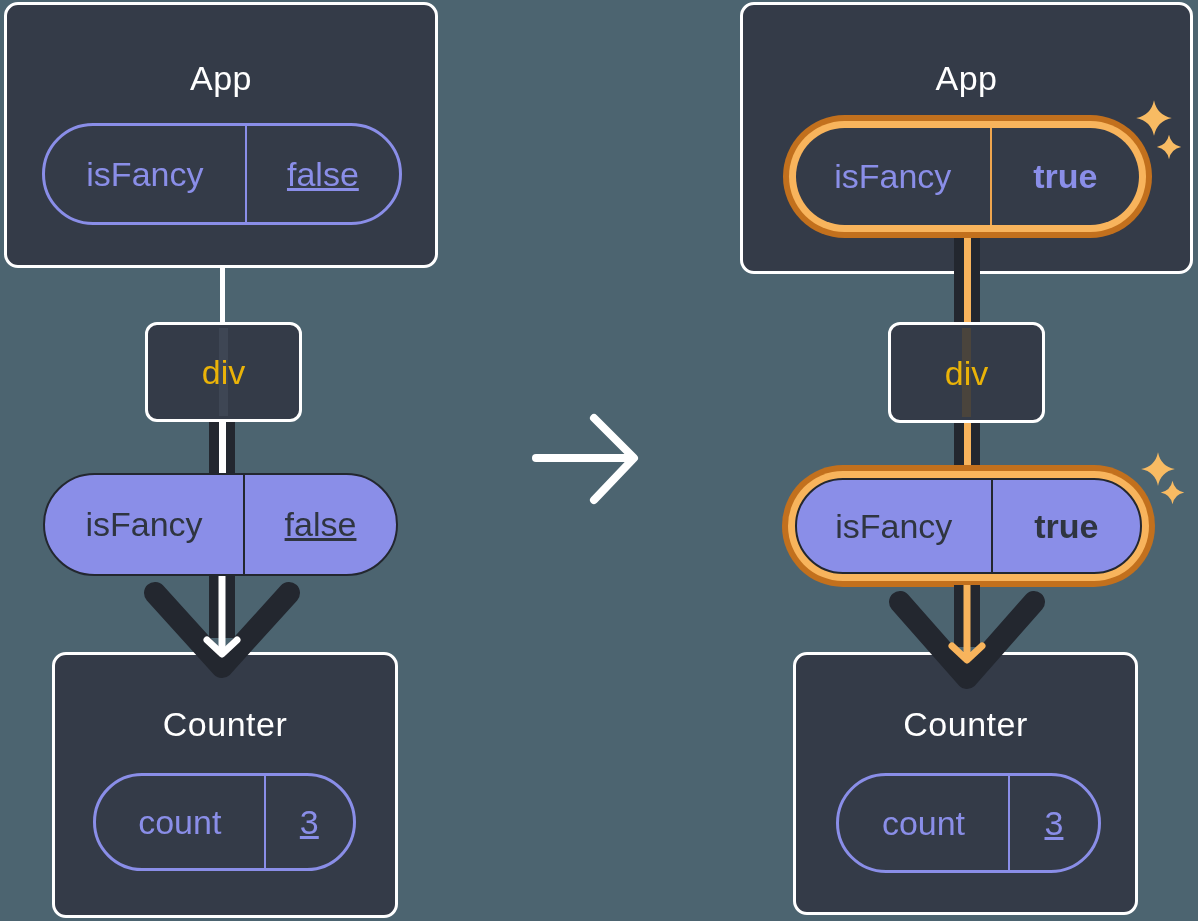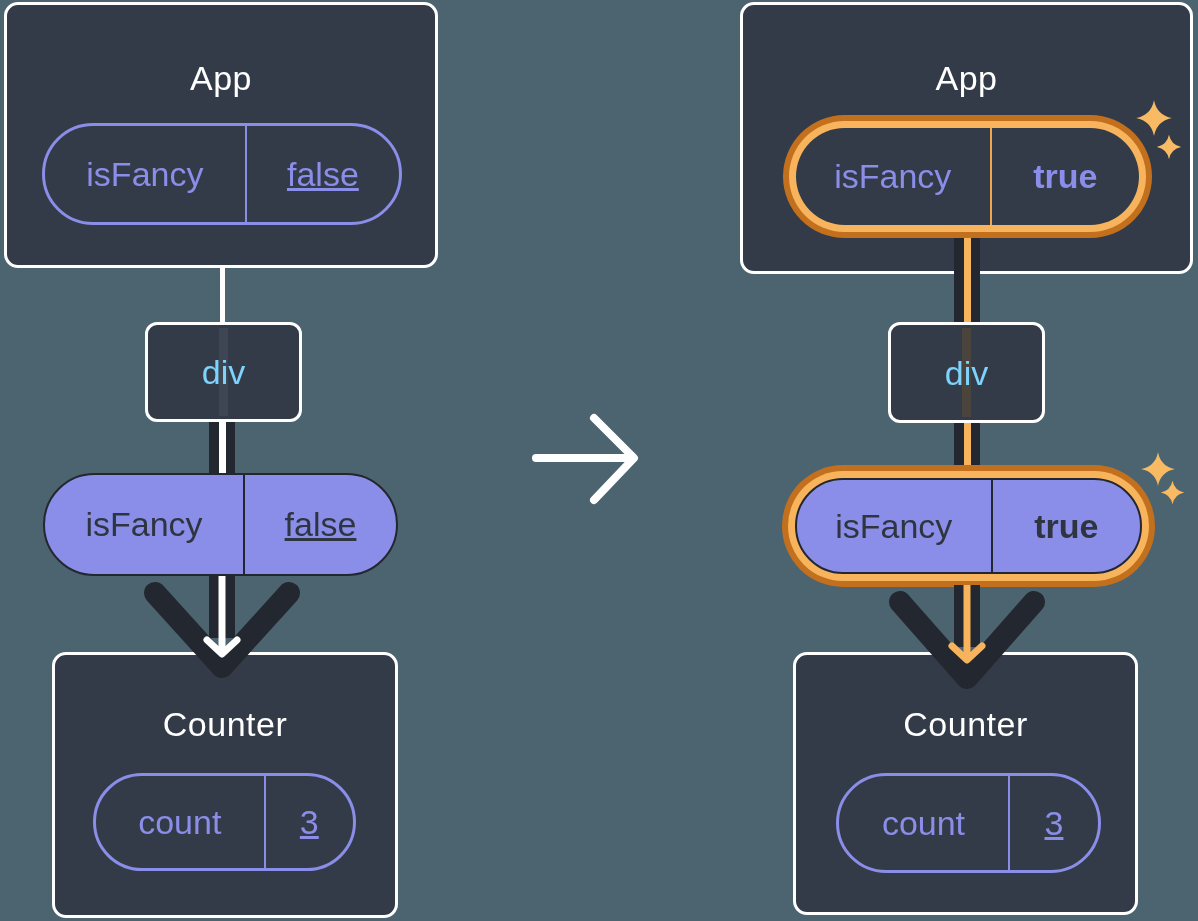--- a/index.html
+++ b/index.html
@@ -50,21 +50,21 @@
   .ring-pass .name{border-right:2px solid #23272f;}
   
   .band{position:absolute;background:#23272f;display:flex;justify-content:center;}
   .band .core{height:100%;}
   .core-white{background:#ffffff;width:7px;}
   .core-orange{background:#f8b45c;width:7px;}
   .wline{position:absolute;background:#ffffff;}
   .node-stripe{position:absolute;top:3px;bottom:3px;width:9px;left:50%;margin-left:-4.5px;}
   .node-label{
     position:absolute;width:100%;text-align:center;top:50%;transform:translateY(-50%);
-    color:#7dd3fc;font-size:34px;
+    color:#eab308;font-size:34px;
   }
   svg{position:absolute;display:block;}
 </style>
 </head>
 <body>
 
 <div class="canvas">
 
   <div class="card" style="left:4px;top:2px;width:434px;height:266px;">
     <div class="card-title" style="top:54px;">App</div>

